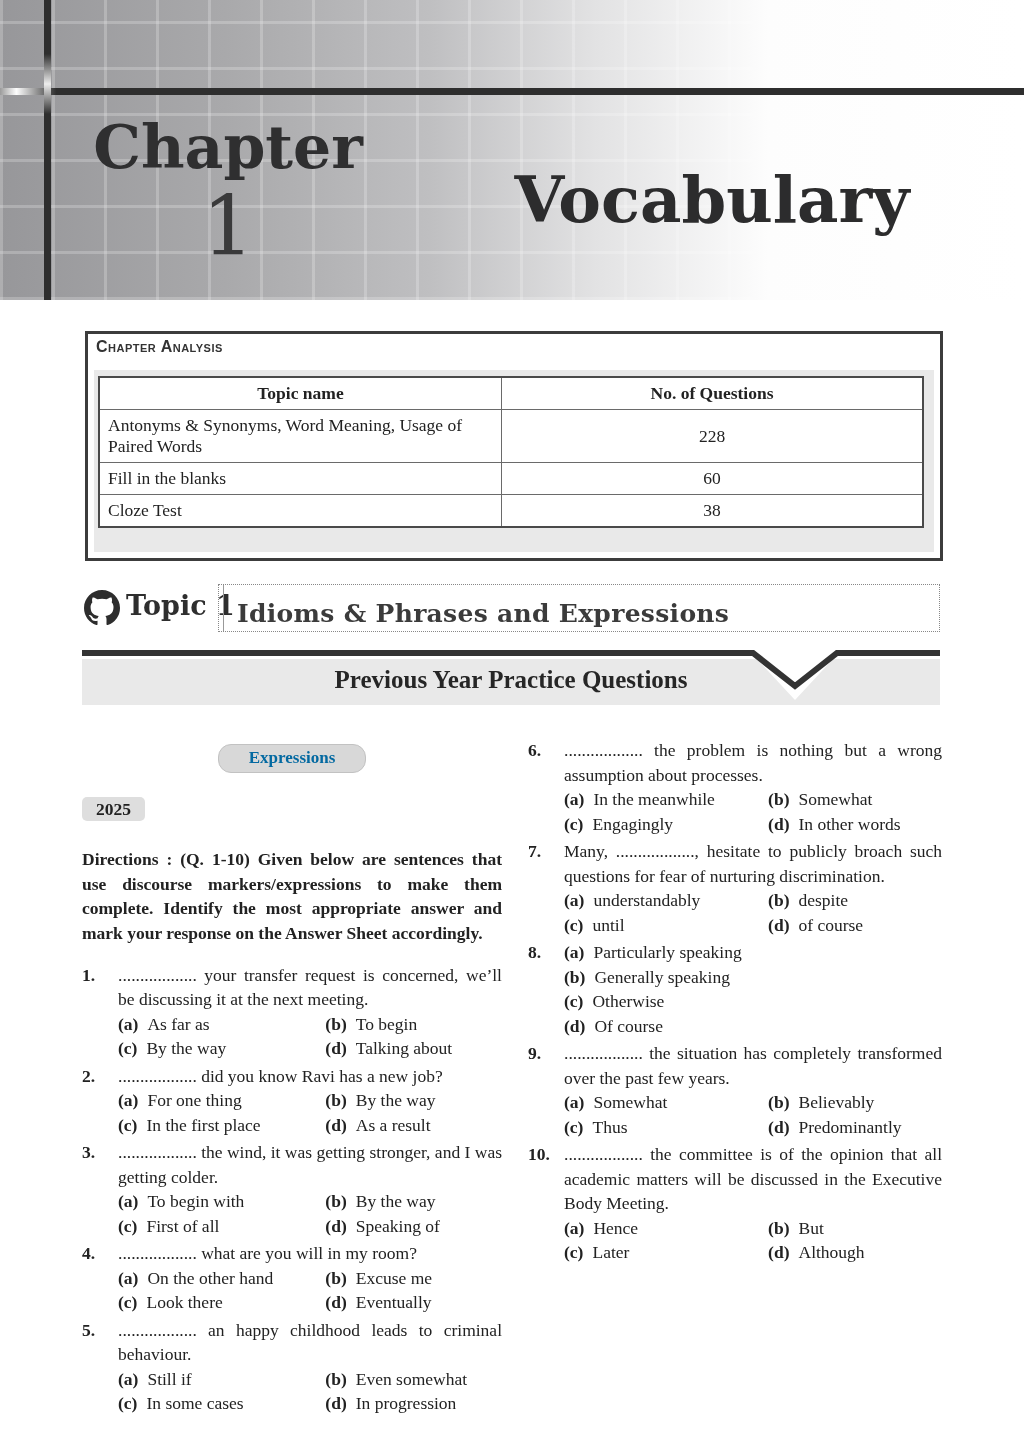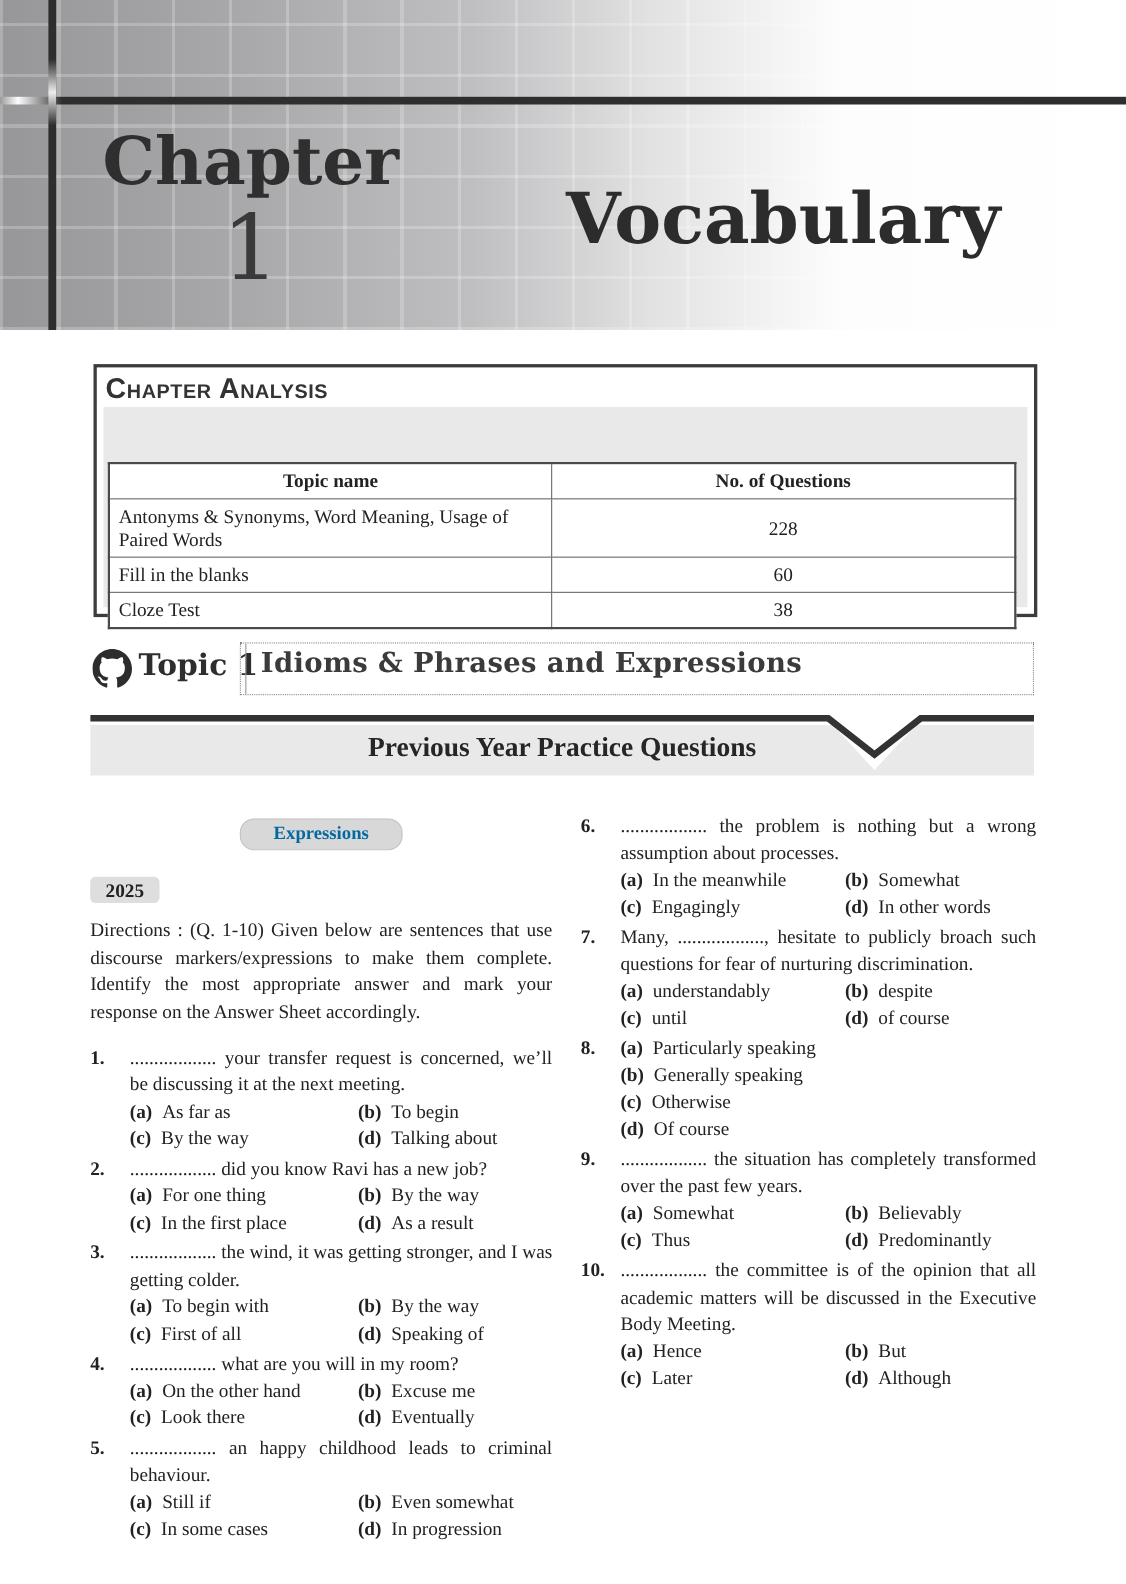--- a/index.html
+++ b/index.html
@@ -22,54 +22,54 @@
        font-family:"DejaVu Serif", serif;font-weight:bold;font-size:60px;color:#2f2f30;}
   .chapter-num{position:absolute;left:78px;top:186px;width:300px;text-align:center;
        font-family:"DejaVu Serif", serif;font-size:82px;color:#3a3a3b;line-height:1;}
   .book-title{position:absolute;left:500px;top:162px;width:424px;text-align:center;
        font-family:"DejaVu Serif", serif;font-weight:bold;font-size:64px;color:#2c2c2d;}
 
   
   .analysis{position:absolute;left:85px;top:331px;width:852px;height:224px;
        border:3px solid #3c3c3c;background:#fff;}
   .analysis-label{position:absolute;left:8px;top:4px;font-family:"Liberation Sans", sans-serif;
-       font-weight:bold;font-size:26px;letter-spacing:.5px;font-variant:small-caps;color:#333;}
+       font-weight:bold;font-size:16px;letter-spacing:.5px;font-variant:small-caps;color:#333;}
   .analysis-gray{position:absolute;left:6px;right:6px;top:36px;bottom:6px;background:#e9e9e9;}
   table.an-table{position:absolute;left:10px;right:10px;top:42px;border-collapse:collapse;
-       width:826px;background:#fff;border:2px solid #4a4a4a;font-size:17.5px;margin-top:44px;}
+       width:826px;background:#fff;border:2px solid #4a4a4a;font-size:17.5px;}
   table.an-table th{border:1px solid #6a6a6a;font-weight:bold;padding:5px 6px;text-align:center;}
   table.an-table td{border:1px solid #6a6a6a;padding:5px 8px;}
   table.an-table td.cnt{text-align:center;width:404px;}
 
   
   .topic-row{position:absolute;left:82px;top:584px;width:858px;height:48px;}
   .topic-icon{position:absolute;left:2px;top:6px;width:36px;height:36px;}
   .topic-label{position:absolute;left:44px;top:6px;font-family:"DejaVu Serif", serif;
        font-weight:bold;font-size:27px;color:#2e2e2e;}
   .topic-box{position:absolute;left:136px;top:0;right:0;height:46px;border:1px dotted #888;}
   .topic-box-line{position:absolute;left:4px;top:0;bottom:0;width:0;border-left:1px solid #999;}
-  .topic-title{position:absolute;left:18px;top:3px;font-family:"DejaVu Serif", serif;
+  .topic-title{position:absolute;left:18px;top:14px;font-family:"DejaVu Serif", serif;
        font-weight:600;font-size:25px;color:#3b3b3b;letter-spacing:.3px;}
 
   
   .banner{position:absolute;left:82px;top:646px;width:860px;height:64px;}
   .banner svg{position:absolute;left:0;top:0;}
   .banner-title{position:absolute;left:0;top:20px;width:858px;text-align:center;
        font-weight:bold;font-size:25px;color:#262626;}
 
   
   .col{position:absolute;top:732px;font-size:17.5px;line-height:24.5px;}
   .col-left{left:82px;width:420px;}
   .col-right{left:528px;width:414px;}
 
   .pill{display:block;margin:12px auto;width:fit-content;background:#d8d8d8;border:1px solid #c2c2c2;
        border-radius:13px;padding:1px 30px;font-weight:bold;font-size:17px;color:#0369a1;}
   .year-badge{display:inline-block;margin-top:12px;background:#dedede;border-radius:5px;
        padding:0 14px;font-weight:bold;font-size:17.5px;color:#222;}
-  .directions{margin-top:12px;font-weight:normal;text-align:justify;}
+  .directions{margin-top:26px;font-weight:bold;text-align:justify;}
 
   .qlist{margin-top:6px;}
   .q{display:flex;margin-bottom:3px;}
   .qnum{flex:0 0 36px;font-weight:bold;}
   .qbody{flex:1;}
   .qtext{margin:0;text-align:justify;}
   .optrow{display:flex;}
   .opt{display:flex;align-items:baseline;}
   .optrow.pairs .opt:first-child{flex:0 0 54%;}
   .optrow.pairs .opt:last-child{flex:1;}

